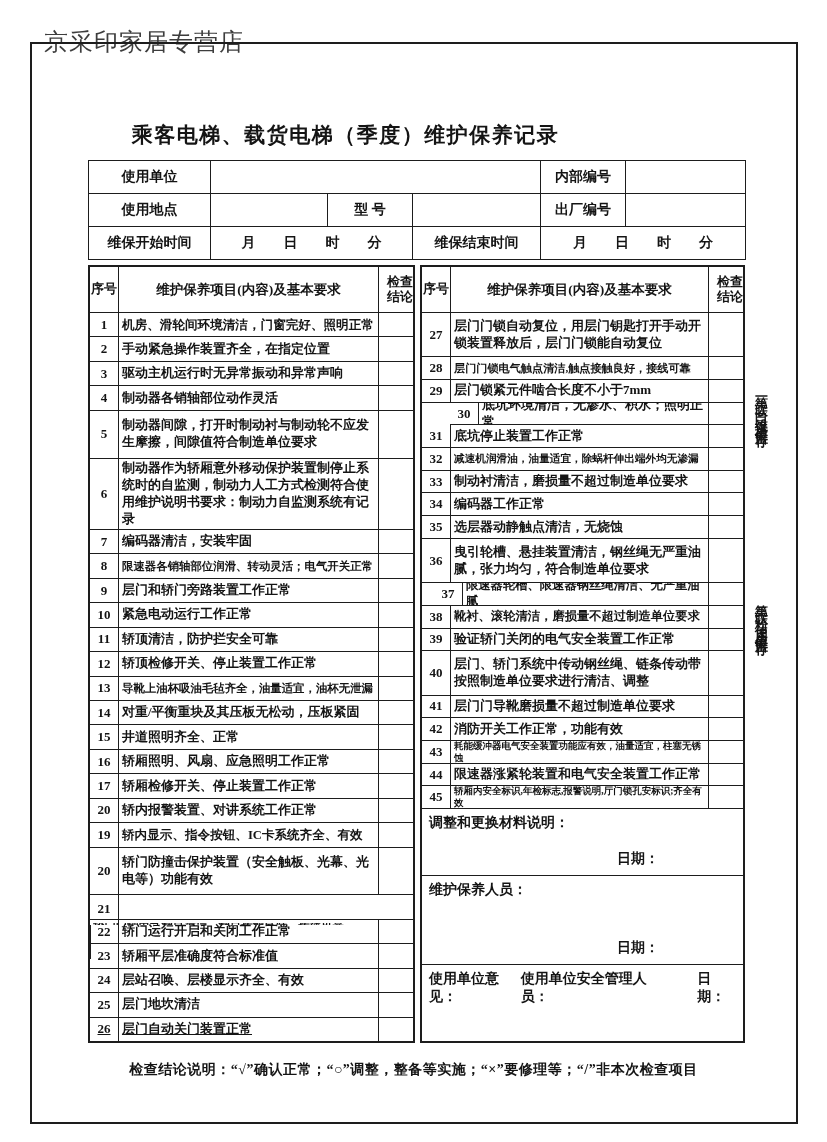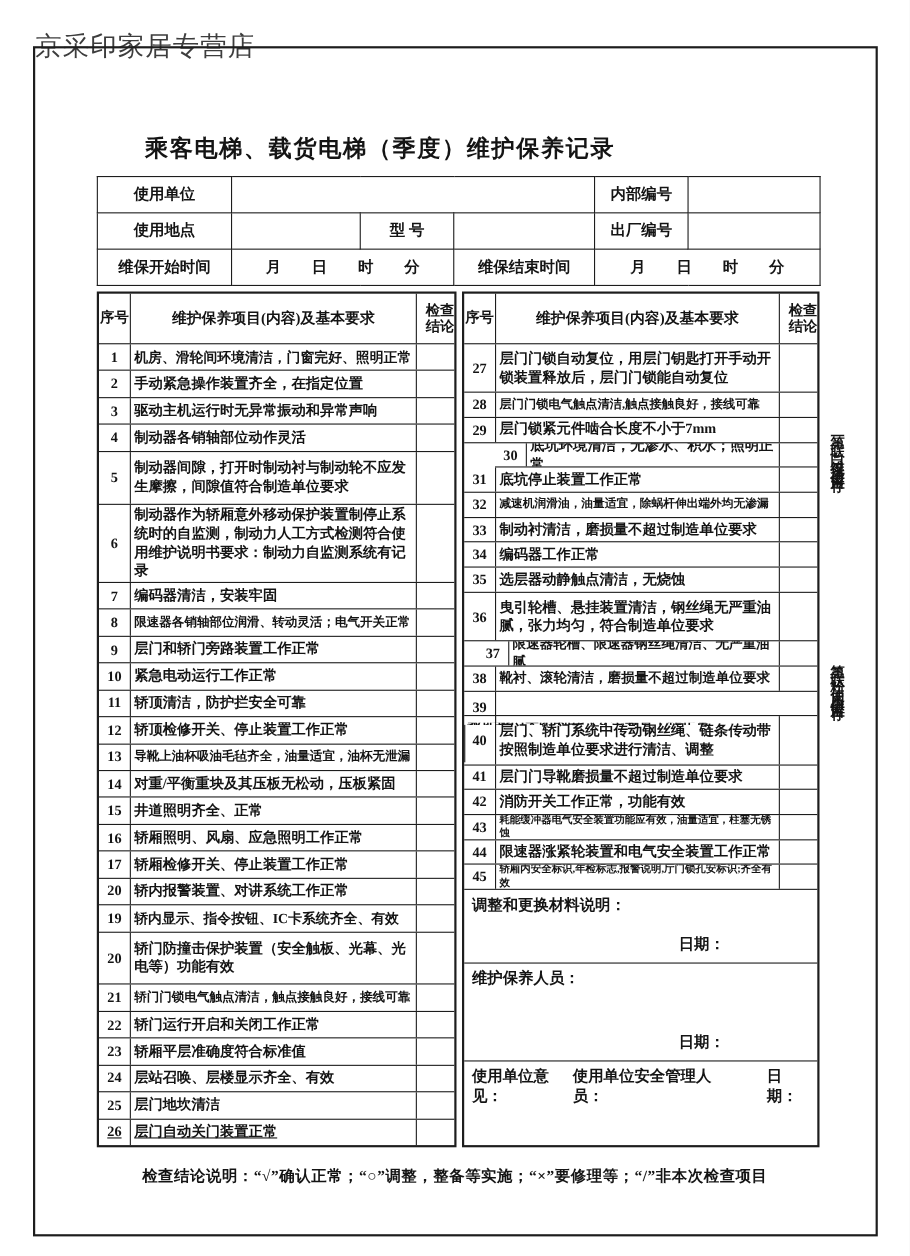--- a/index.html
+++ b/index.html
@@ -1,20 +1,20 @@
 <!DOCTYPE html>
 <html><head>
 <meta charset="utf-8">
 <style>
   html,body{margin:0;padding:0;background:#f6f6f6;}
   .page{position:relative;width:827px;height:1142px;background:#ffffff;overflow:hidden;
         font-family:"Liberation Serif","DejaVu Serif",serif;color:#141414;}
   .border-frame{position:absolute;left:30px;top:42px;width:764px;height:1078px;
         border:2px solid #1d1d1d;}
-  .watermark{position:absolute;left:32px;top:26px;font-family:"Liberation Sans","DejaVu Sans",sans-serif;
+  .watermark{position:absolute;left:44px;top:26px;font-family:"Liberation Sans","DejaVu Sans",sans-serif;
         font-size:24px;color:#3d3d3d;letter-spacing:1px;white-space:nowrap;}
   .title{position:absolute;left:0;top:121px;width:691px;text-align:center;
         font-size:21px;font-weight:bold;letter-spacing:1.5px;}
 
   
   .info-table{position:absolute;left:88px;top:160px;border-collapse:collapse;table-layout:fixed;}
   .info-table td{border:1.5px solid #1d1d1d;height:32px;font-size:14px;font-weight:bold;
         text-align:center;padding:0 2px;white-space:nowrap;overflow:hidden;}
 
   
@@ -198,21 +198,21 @@
         <div class="check-row" style="flex-grow: 1;">
           <div class="c-no">19</div>
           <div class="c-text" style="font-size: 12.6px;">轿内显示、指令按钮、IC卡系统齐全、有效</div>
           <div class="c-res"></div>
         </div>
         <div class="check-row" style="flex-grow: 2;">
           <div class="c-no">20</div>
           <div class="c-text">轿门防撞击保护装置（安全触板、光幕、光电等）功能有效</div>
           <div class="c-res"></div>
         </div>
-        <div class="check-row" style="flex-grow: 1;">
+        <div class="check-row" style="flex-grow: 1; flex-direction: column;">
           <div class="c-no">21</div>
           <div class="c-text" style="font-size: 11.4273px;">轿门门锁电气触点清洁，触点接触良好，接线可靠</div>
           <div class="c-res"></div>
         </div>
         <div class="check-row" style="flex-grow: 1;">
           <div class="c-no">22</div>
           <div class="c-text">轿门运行开启和关闭工作正常</div>
           <div class="c-res"></div>
         </div>
         <div class="check-row" style="flex-grow: 1;">
@@ -298,21 +298,21 @@
         <div class="check-row" style="flex-grow: 1; padding-left: 12px;">
           <div class="c-no">37</div>
           <div class="c-text" style="font-size: 12.3px;">限速器轮槽、限速器钢丝绳清洁、无严重油腻</div>
           <div class="c-res"></div>
         </div>
         <div class="check-row" style="flex-grow: 1;">
           <div class="c-no">38</div>
           <div class="c-text" style="font-size: 12.3px;">靴衬、滚轮清洁，磨损量不超过制造单位要求</div>
           <div class="c-res"></div>
         </div>
-        <div class="check-row" style="flex-grow: 1; flex-direction: column;">
+        <div class="check-row" style="flex-grow: 1;">
           <div class="c-no">39</div>
           <div class="c-text">验证轿门关闭的电气安全装置工作正常</div>
           <div class="c-res"></div>
         </div>
         <div class="check-row" style="flex-grow: 2;">
           <div class="c-no">40</div>
           <div class="c-text">层门、轿门系统中传动钢丝绳、链条传动带按照制造单位要求进行清洁、调整</div>
           <div class="c-res"></div>
         </div>
         <div class="check-row" style="flex-grow: 1;">

